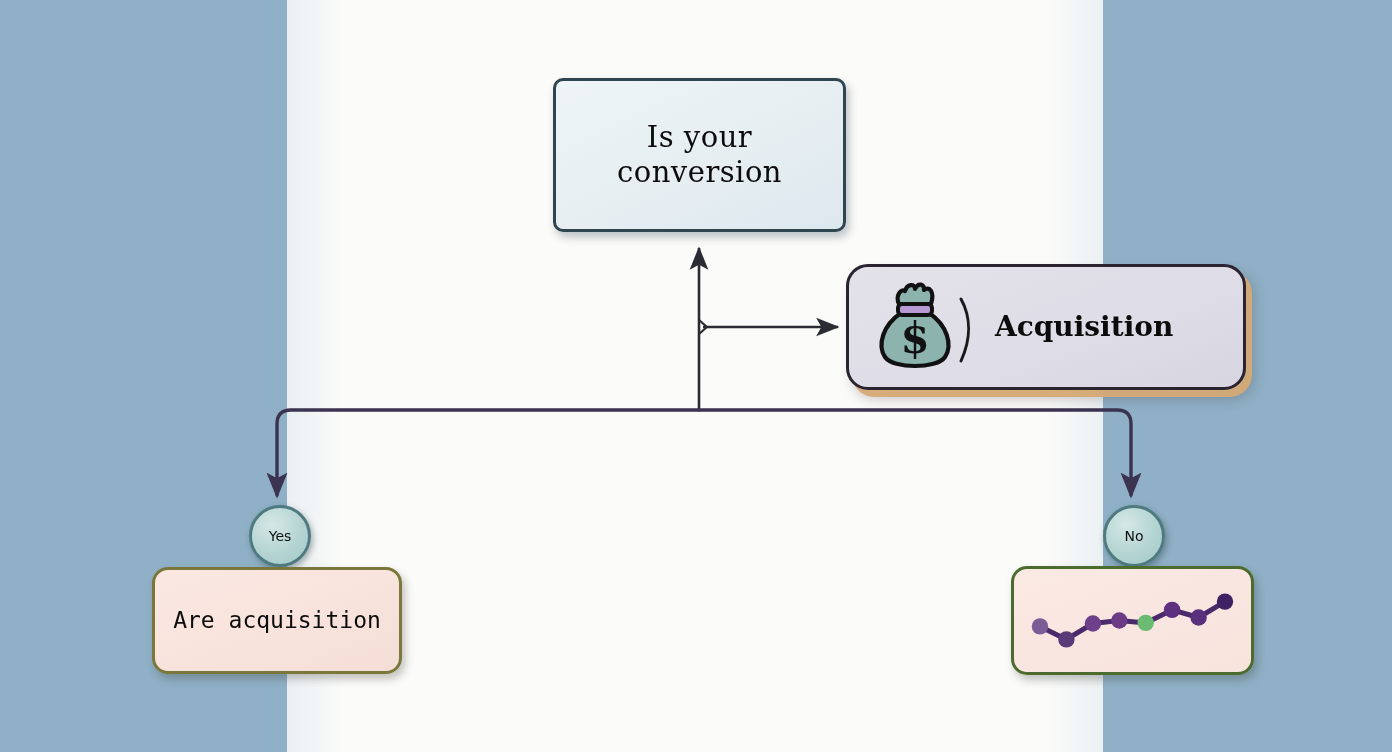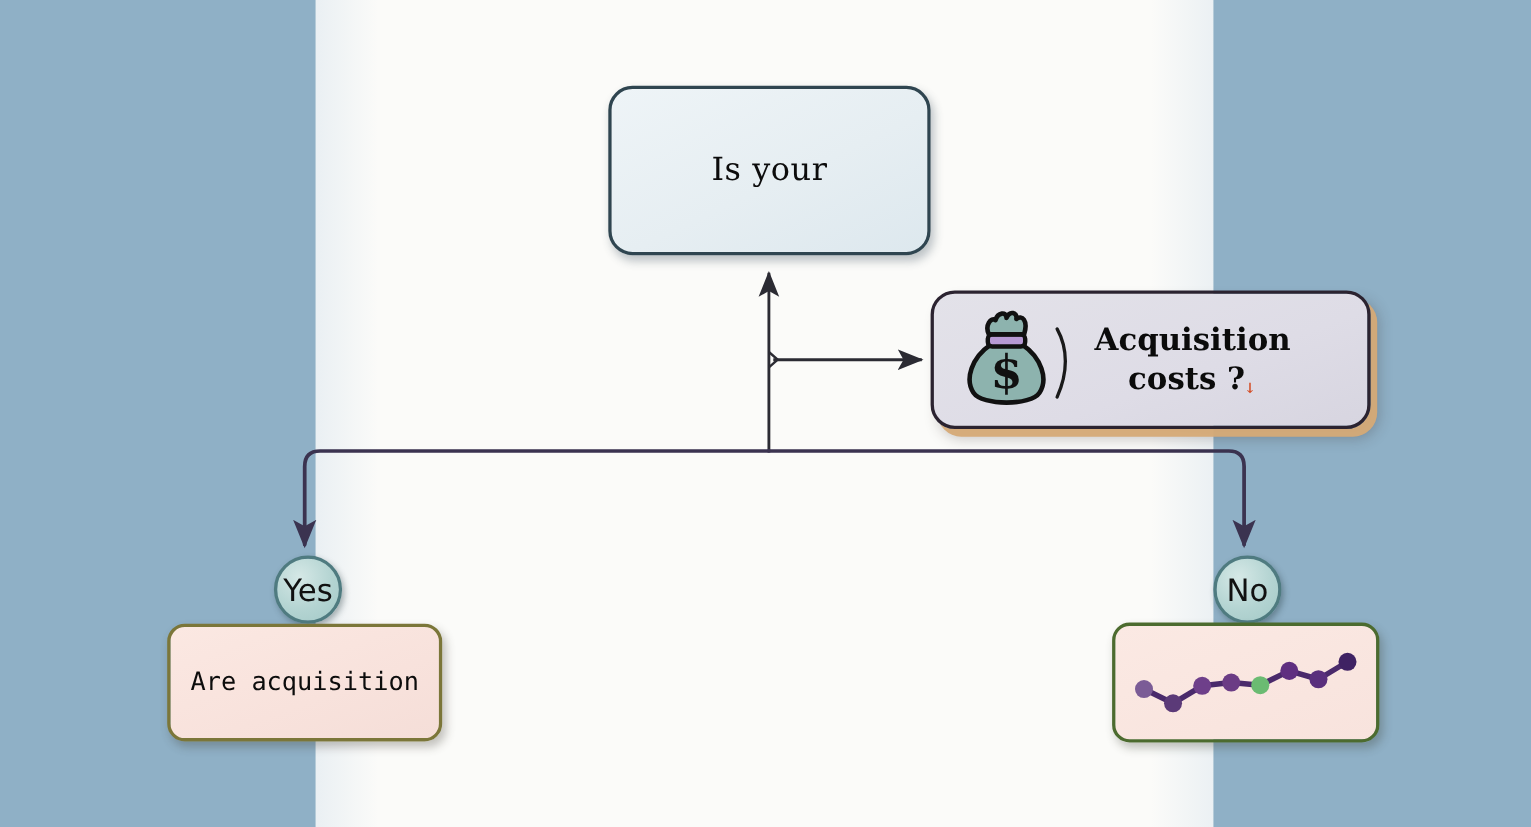--- a/index.html
+++ b/index.html
@@ -55,21 +55,21 @@
     text-align: center;
   }
 
   
   #node-conversion {
     left: 553px;
     top: 78px;
     width: 293px;
     height: 154px;
     border: 3px solid #2f4550;
-    border-radius: 22px;
+    border-radius: 10px;
     background: linear-gradient(155deg, #eef4f7 0%, #e6eef2 55%, #dde8ee 100%);
     box-shadow: 3px 5px 9px rgba(40,60,75,.30);
     font-family: "DejaVu Serif", "Liberation Serif", serif;
     font-size: 29px;
     line-height: 1.22;
     color: #0c0c0c;
     letter-spacing: .5px;
     padding: 6px 0;
   }
 
@@ -154,21 +154,21 @@
     position: absolute;
     width: 56px;
     height: 56px;
     border-radius: 50%;
     border: 3px solid #4f7b80;
     background: radial-gradient(circle at 36% 30%, #d5e8e6 0%, #b4d4d2 55%, #a3c9c7 100%);
     display: flex;
     align-items: center;
     justify-content: center;
     font-family: "DejaVu Sans", "Liberation Sans", sans-serif;
-    font-size: 28px;
+    font-size: 14px;
     color: #111;
     box-shadow: 2px 3px 6px rgba(35,55,60,.38);
   }
   #badge-yes { left: 249px; top: 505px; }
   #badge-no  { left: 1103px; top: 505px; text-align: right; }
 </style>
 </head>
 <body>
 
 <div id="canvas">
@@ -192,20 +192,21 @@
 
     <path d="M703,327 L838,327" stroke="#2b2b33" stroke-width="2.6" fill="none" marker-end="url(#ah-dark)"></path>
 
     <path d="M699,410 L291,410 Q277,410 277,424 L277,495" stroke="#3b3350" stroke-width="3.4" fill="none" stroke-linecap="round" marker-end="url(#ah-branch)"></path>
     <path d="M699,410 L1117,410 Q1131,410 1131,424 L1131,495" stroke="#3b3350" stroke-width="3.4" fill="none" stroke-linecap="round" marker-end="url(#ah-branch)"></path>
   </svg>
 
   <div class="node" id="node-conversion">
     <div>
       <div>Is your</div>
+      <div>conversion</div>
     </div>
   </div>
 
   <div class="node" id="node-acq-costs">
     <div class="bag-wrap">
       <svg width="110" height="96" viewBox="0 0 110 96" xmlns="http://www.w3.org/2000/svg">
 
         <path d="M30,34 C12,46 6,66 14,78 C22,90 66,90 74,78 C82,66 76,46 58,34 Z" fill="#8db3ae" stroke="#111" stroke-width="4.2" stroke-linejoin="round"></path>
 
         <rect x="27" y="25" width="34" height="11" rx="4" fill="#b79ad4" stroke="#111" stroke-width="4"></rect>
@@ -213,21 +214,20 @@
         <path d="M28,25 C24,17 30,9 34,12 C36,5 44,4 44,10 C47,3 54,5 53,11
                  C58,7 64,12 60,25 Z" fill="#8db3ae" stroke="#111" stroke-width="4.2" stroke-linejoin="round"></path>
 
         <text x="44" y="74" text-anchor="middle" font-family="DejaVu Serif, serif" font-size="42" font-weight="700" fill="#111">$</text>
 
         <path d="M90,20 C100,38 100,60 90,82" stroke="#1a1a1a" stroke-width="3" fill="none" stroke-linecap="round"></path>
       </svg>
     </div>
     <div class="acq-label">
       <div>Acquisition</div>
-      <div><span>costs ?</span><span class="qmark-tail">↓</span></div>
     </div>
   </div>
 
   <div class="edge-badge" id="badge-yes">
     <span>Yes</span>
   </div>
   <div class="edge-badge" id="badge-no">
     <span>No</span>
   </div>
 

